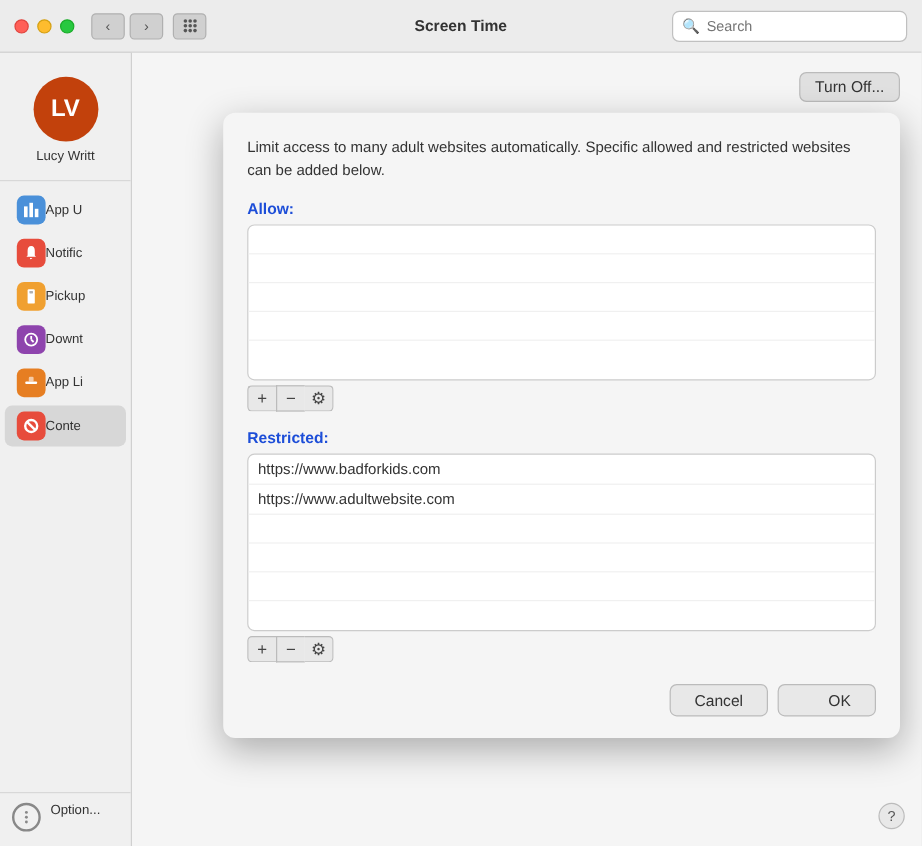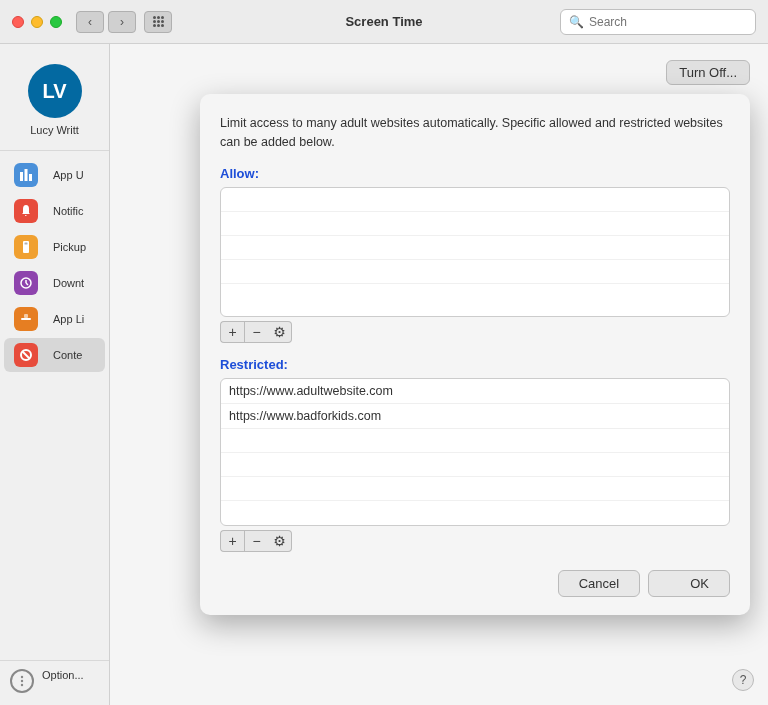--- a/index.html
+++ b/index.html
@@ -137,21 +137,21 @@
       display: flex;
       flex-direction: column;
       align-items: center;
       padding: 10px 8px 14px;
       border-bottom: 1px solid #d8d8d8;
     }
     .avatar {
       width: 54px;
       height: 54px;
       border-radius: 50%;
-      background: #0369a1;
+      background: #c2410c;
       display: flex;
       align-items: center;
       justify-content: center;
       font-size: 20px;
       font-weight: 600;
       color: #fff;
       margin-bottom: 6px;
     }
     .username {
       font-size: 11px;
@@ -166,21 +166,21 @@
     .sidebar-items {
       display: flex;
       flex-direction: column;
       padding-top: 6px;
       flex: 1;
     }
 
     .sidebar-item {
       display: flex;
       align-items: center;
-      gap: 15px;
+      gap: 0;
       padding: 5px 10px;
       cursor: pointer;
       border-radius: 6px;
       margin: 1px 4px;
     }
     .sidebar-item.active {
       background: rgba(0,0,0,0.1);
     }
     .sidebar-icon {
       width: 24px;
@@ -242,21 +242,21 @@
       padding: 4px 12px;
       font-size: 13px;
       color: #333;
       cursor: pointer;
     }
 
     
     .dialog {
       position: absolute;
       top: 50px;
-      left: 90px;
+      left: 76px;
       right: 18px;
       background: #f5f5f5;
       border-radius: 10px;
       box-shadow: 0 10px 30px rgba(0,0,0,0.3);
       padding: 20px 20px 18px;
       display: flex;
       flex-direction: column;
     }
 
     .dialog-description {
@@ -501,22 +501,22 @@
           <div class="list-ctrl-btn">−</div>
           <div class="list-ctrl-btn">
             <span>⚙</span>
           </div>
         </div>
       </div>
 
       <div>
         <div class="section-label">Restricted:</div>
         <div class="url-list">
+          <div class="url-list-item">https://www.badforkids.com</div>
           <div class="url-list-item">https://www.adultwebsite.com</div>
-          <div class="url-list-item">https://www.badforkids.com</div>
           <div class="url-list-empty-row"></div>
           <div class="url-list-empty-row"></div>
           <div class="url-list-empty-row"></div>
           <div class="url-list-empty-row"></div>
         </div>
         <div class="list-controls">
           <div class="list-ctrl-btn">+</div>
           <div class="list-ctrl-btn">−</div>
           <div class="list-ctrl-btn">
             <span>⚙</span>

